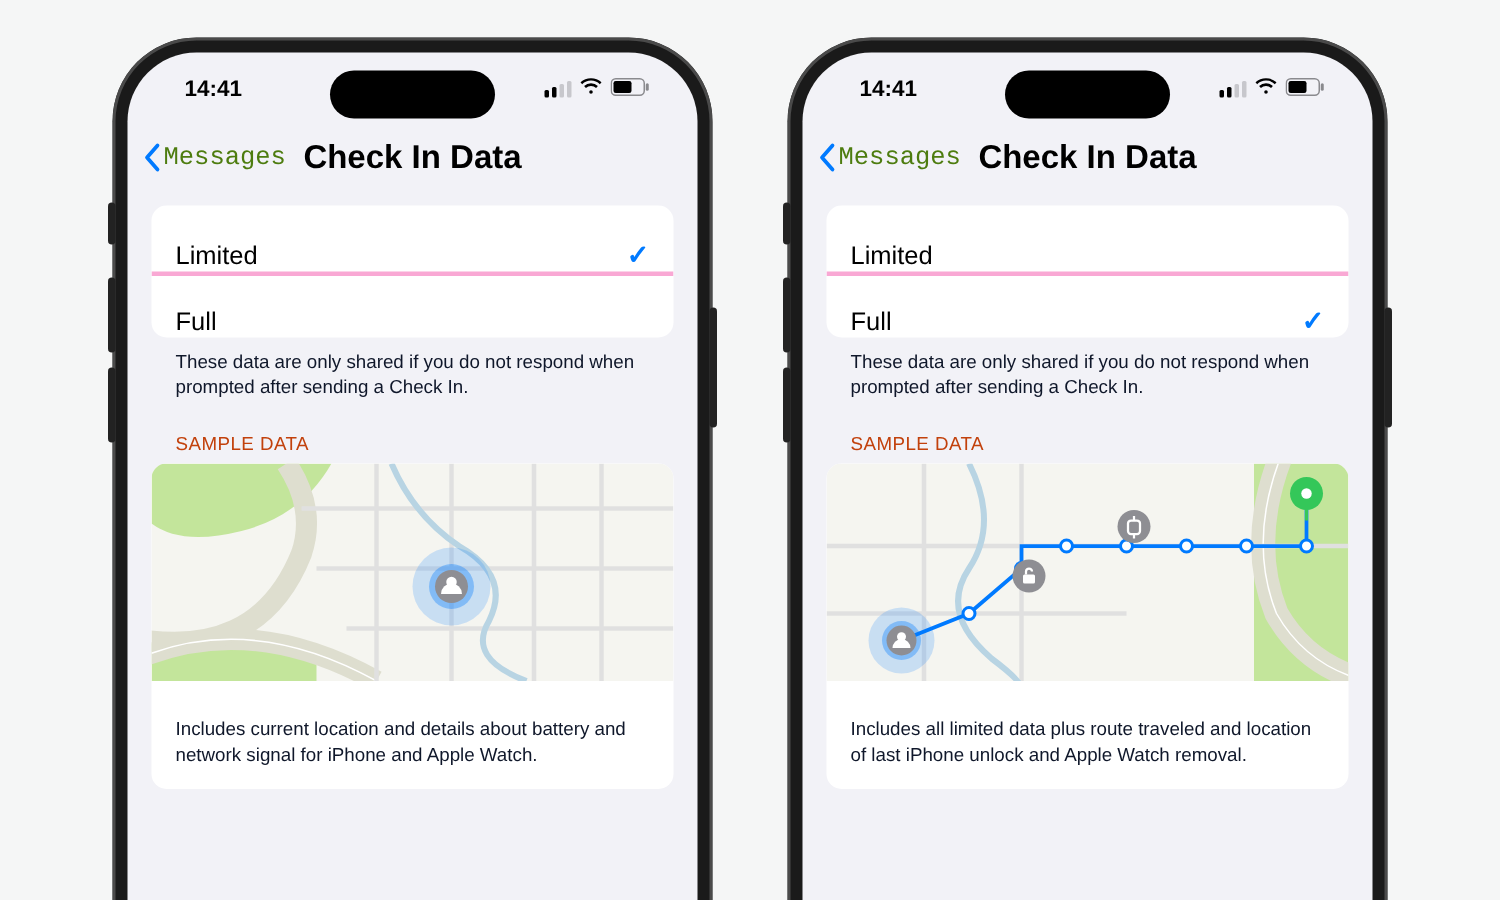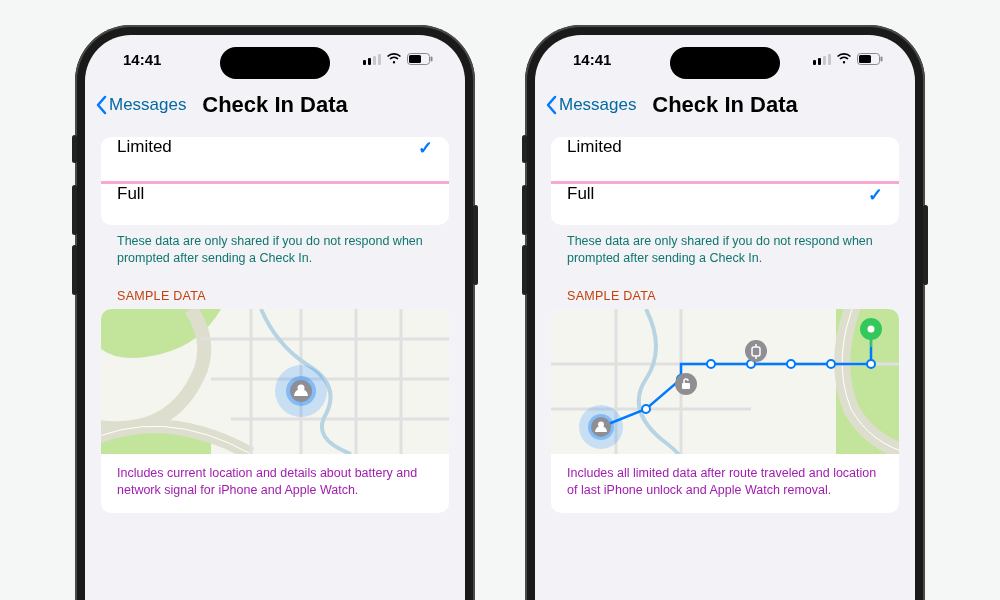--- a/index.html
+++ b/index.html
@@ -68,37 +68,37 @@
   .sig-bar.h3 { height: 9px; background:#c7c7cc; } .sig-bar.h4 { height: 11px; background:#c7c7cc; }
   .wifi-icon, .batt-icon { display:inline-block; }
 
   .nav-bar {
     display: flex;
     align-items: center;
     height: 44px;
     padding: 0 10px;
     position: relative;
   }
-  .back-btn { display: flex; align-items: center; color: #0369a1; font-size: 17px; gap:2px; }
+  .back-btn { display: flex; align-items: center; color: #4d7c0f; font-size: 17px; gap:2px;font-family:Liberation Mono, monospace; }
   .nav-title { position: absolute; left:0; right:0; text-align:center; font-size:22px; font-weight:600; pointer-events:none; }
 
   .content { padding: 10px 16px 0; }
   .list-group { background:#fff; border-radius:10px; overflow:hidden; }
   .list-row {
-    display:flex; justify-content:space-between; align-items:flex-start;
+    display:flex; justify-content:space-between; align-items:flex-end;
     height:44px; padding:0 16px; font-size:17px;
   }
   .list-row + .list-row { border-top:3px solid #f9a8d4; }
   .check { color:#007aff; font-size:18px; font-weight:600; }
-  .footer-text { font-size:12.5px; color:#0f766e; padding:8px 16px 0; line-height:1.35; }
+  .footer-text { font-size:12.5px; color:#0f172a; padding:8px 16px 0; line-height:1.35; }
   .section-header { font-size:12.5px; color:#c2410c; padding:22px 16px 6px; letter-spacing:0.3px; }
 
   .map-card { background:#fff; border-radius:10px; overflow:hidden; }
   .map-svg { width:100%; height:145px; display:block; }
-  .map-desc { font-size:12.5px; color:#a21caf; padding:11px 16px 14px; line-height:1.35; }
+  .map-desc { font-size:12.5px; color:#0f172a; padding:24px 16px 14px; line-height:1.35; }
 </style>
 </head>
 <body>
 
 <div class="phone">
   <div class="side-btn mute"></div>
   <div class="side-btn vol1"></div>
   <div class="side-btn vol2"></div>
   <div class="side-btn pwr"></div>
   <div class="screen">
@@ -291,17 +291,17 @@
             <line x1="205" y1="35" x2="205" y2="38" stroke="#fff" stroke-width="1.5"></line>
             <line x1="205" y1="47" x2="205" y2="50" stroke="#fff" stroke-width="1.5"></line>
           </g>
 
           <g>
             <circle cx="320" cy="20" r="11" fill="#34c759"></circle>
             <circle cx="320" cy="20" r="3.5" fill="#fff"></circle>
             <rect x="319" y="28" width="2" height="10" fill="#34c759"></rect>
           </g>
         </svg>
-        <div class="map-desc">Includes all limited data after route traveled and location of last iPhone unlock and Apple Watch removal.</div>
+        <div class="map-desc">Includes all limited data plus route traveled and location of last iPhone unlock and Apple Watch removal.</div>
       </div>
     </div>
   </div>
 </div>
 
 </body></html>

